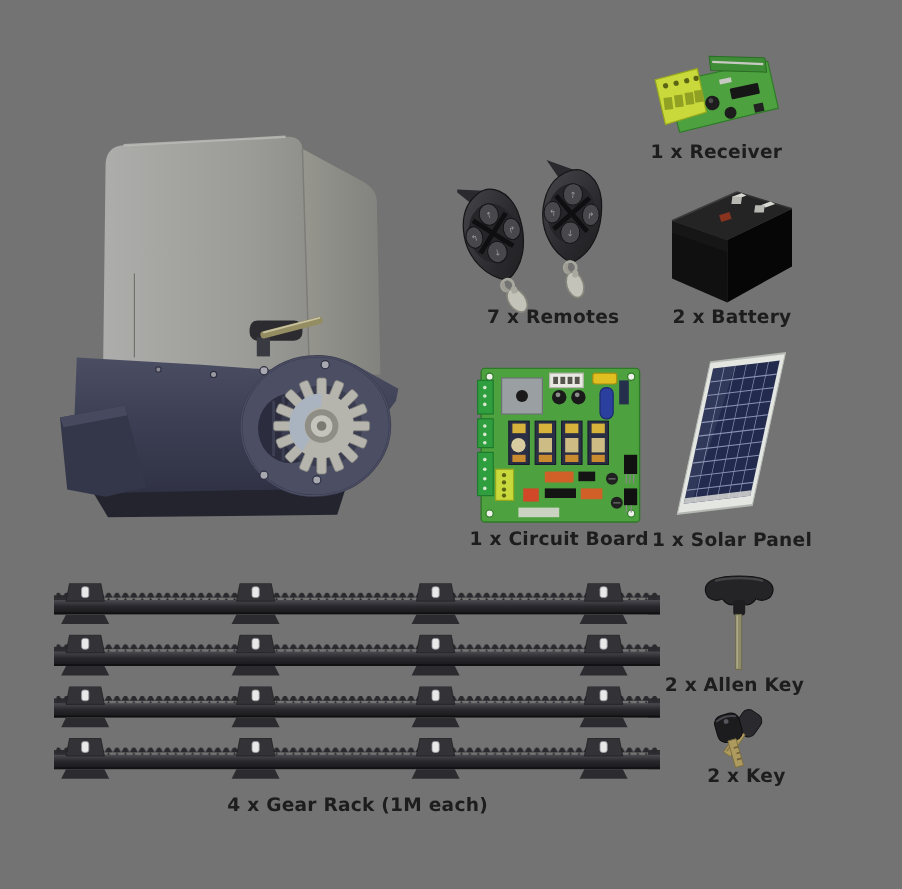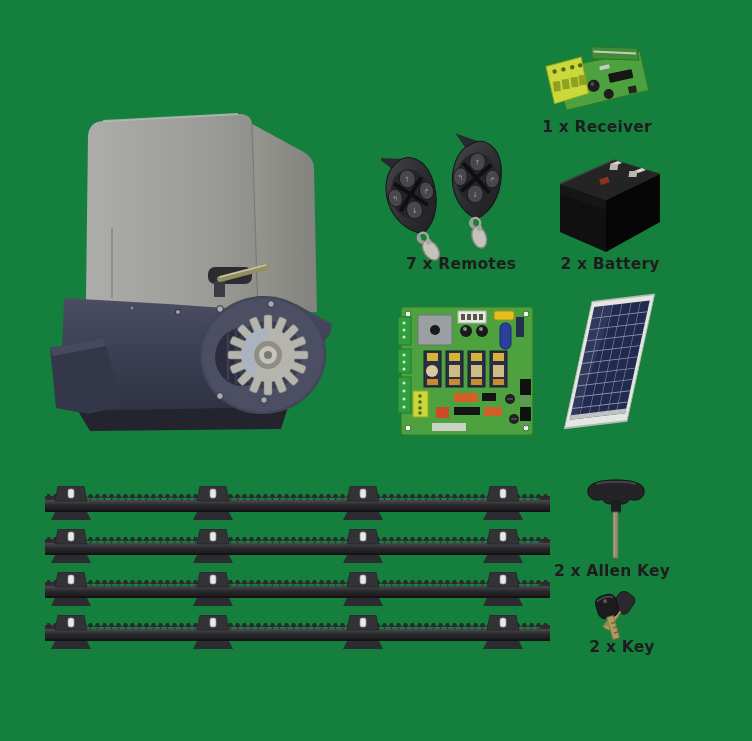--- a/index.html
+++ b/index.html
@@ -1,17 +1,17 @@
 <!DOCTYPE html>
 <html style="--label-text: #1d1d1d; --motor-cover: #9f9f9b; --motor-base: #3f4257; --gear-silver: #b5b5ae; --pcb-green: #4da23f; --terminal-lime: #c9d93c; --battery-black: #101010; --solar-cell-blue: #222b4e; --rack-black: #2a2a2e; --brass: #ad9a5e;"><head>
 <meta charset="utf-8">
 <style>
   html,body{margin:0;padding:0;background:#ffffff;}
   .canvas{
-    position:relative;width:752px;height:741px;margin:0 auto;background:#15803d;
+    position:relative;width:752px;height:741px;margin:0 auto;background:#737373;
     font-family:"Liberation Sans", sans-serif;overflow:hidden;
   }
   figure{margin:0;padding:0;position:absolute;}
   .caption{
     position:absolute;transform:translateX(-50%);
     font-family:"DejaVu Sans","Liberation Sans",sans-serif;
     font-weight:700;font-size:15.5px;line-height:1.1;
     color:var(--label-text,#1d1d1d);letter-spacing:.2px;white-space:nowrap;
   }
   svg{display:block;}
@@ -329,20 +329,21 @@
           <line x1="126" y1="92" x2="126" y2="100" stroke="#888"></line>
           <line x1="129" y1="92" x2="129" y2="100" stroke="#888"></line>
           <line x1="132" y1="92" x2="132" y2="100" stroke="#888"></line>
         <rect x="124" y="104" width="11" height="14" fill="#111"></rect>
           <line x1="126" y1="118" x2="126" y2="124" stroke="#888"></line>
           <line x1="130" y1="118" x2="130" y2="124" stroke="#888"></line>
       </g>
       <rect x="36" y="120" width="34" height="8" fill="#d8d8d0" opacity="0.9"></rect>
     </svg>
   </figure>
+  <div class="caption" style="left:466px;top:441px">1 x Circuit Board</div>
 
   <figure style="left:558px;top:293px">
     <svg width="104" height="148" viewBox="0 0 104 148">
       <g transform="matrix(0.59,-0.07,-0.25,1.15,35,12)">
         <rect x="-3" y="-3" width="106" height="110" fill="#e4e6e2" stroke="#b4b8b2" stroke-width="1.5"></rect>
         <rect x="3" y="2" width="94" height="98" style="fill:var(--solar-cell-blue,#222b4e)"></rect>
         <g stroke="#8791b0" stroke-width="1">
           <line x1="18.7" y1="2" x2="18.7" y2="100"></line>
             <line x1="34.3" y1="2" x2="34.3" y2="100"></line>
           <line x1="50" y1="2" x2="50" y2="100"></line>
@@ -358,20 +359,21 @@
             <line x1="3" y1="60.8" x2="97" y2="60.8"></line>
           <line x1="3" y1="70.6" x2="97" y2="70.6"></line>
             <line x1="3" y1="80.4" x2="97" y2="80.4"></line>
           <line x1="3" y1="90.2" x2="97" y2="90.2"></line>
         </g>
         <polygon points="3,2 34,2 14,100 3,100" fill="#ffffff" opacity="0.07"></polygon>
         <rect x="3" y="96" width="94" height="4" fill="#d9dbd7" opacity="0.85"></rect>
       </g>
     </svg>
   </figure>
+  <div class="caption" style="left:610px;top:442px">1 x Solar Panel</div>
 
   <div>
     <figure style="left:45px;top:486px">
         <svg width="505" height="36" viewBox="0 0 505 36">
           <use href="#rackSym"></use>
         </svg>
       </figure>
     <figure style="left:45px;top:529px">
         <svg width="505" height="36" viewBox="0 0 505 36">
           <use href="#rackSym"></use>
@@ -381,20 +383,21 @@
         <svg width="505" height="36" viewBox="0 0 505 36">
           <use href="#rackSym"></use>
         </svg>
       </figure>
     <figure style="left:45px;top:615px">
         <svg width="505" height="36" viewBox="0 0 505 36">
           <use href="#rackSym"></use>
         </svg>
       </figure>
   </div>
+  <div class="caption" style="left:298px;top:663px">4 x Gear Rack (1M each)</div>
 
   <figure style="left:580px;top:477px">
     <svg width="72" height="84" viewBox="0 0 72 84">
       <path d="M 8,16 C 6,6 20,3 36,3 C 52,3 66,6 64,16 C 63,22 56,25 50,22 C 47,27 42,28 39,26 L 33,26 C 30,28 25,27 22,22 C 16,25 9,22 8,16 Z" fill="#242426" stroke="#121214" stroke-width="1"></path>
       <path d="M 16,7 C 26,4 46,4 56,7" stroke="#4c4c50" stroke-width="2" fill="none" opacity="0.8"></path>
       <rect x="31" y="23" width="10" height="13" rx="3" fill="#1e1e20"></rect>
       <rect x="33" y="35" width="5" height="46" fill="#8f8c6a" stroke="#6e6b4e" stroke-width="0.8"></rect>
       <line x1="34.3" y1="36" x2="34.3" y2="80" stroke="#b5b290" stroke-width="1"></line>
     </svg>
   </figure>

